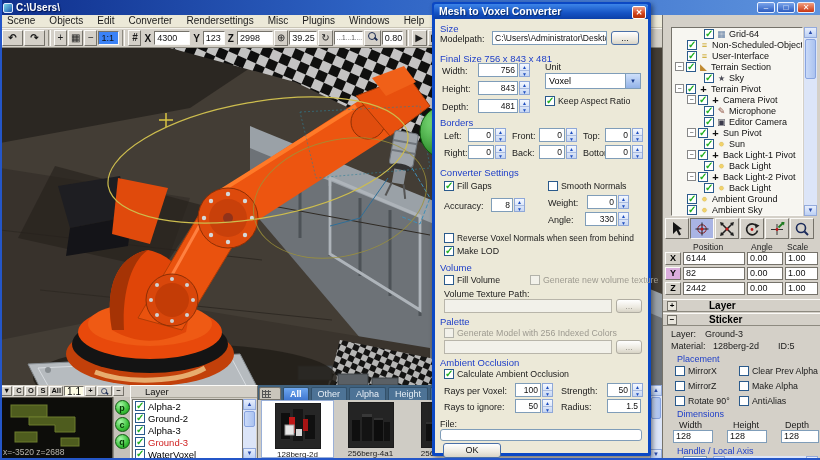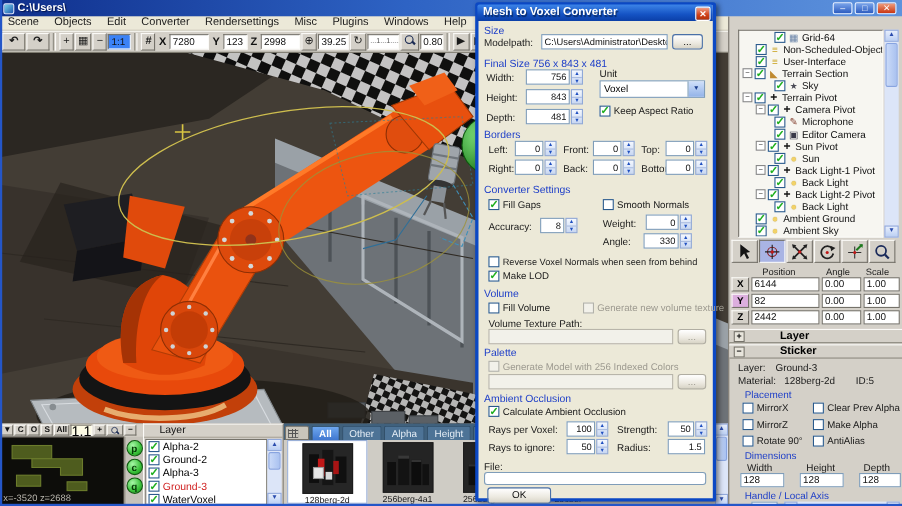--- a/index.html
+++ b/index.html
@@ -20,21 +20,21 @@
   .cf{height:14px;background:#fff;border:1px solid;border-color:#75726a #fbfaf7 #fbfaf7 #75726a;font-size:9px;line-height:12px;padding:0 2px;color:#111;white-space:nowrap;overflow:hidden}
   .tlabel{font-size:10px;font-weight:bold;padding:0 2px;color:#111}
   .mag{position:relative;width:11px;height:11px;display:inline-block}
   .mag::before{content:"";position:absolute;left:1px;top:1px;width:6px;height:6px;border:1.5px solid #1c2c54;border-radius:50%}
   .mag::after{content:"";position:absolute;left:7px;top:7px;width:4px;height:1.6px;background:#1c2c54;transform:rotate(45deg)}
   
   #viewport{left:0;top:48px;width:662px;height:337px;background:#3c3831}
   
   #mm-toolbar{left:0;top:385px;width:130px;height:12px;background:#d4d0c8;display:flex;gap:1px;padding:1px 0 0 1px}
   .mmb{height:10px;min-width:11px;background:#d4d0c8;border:1px solid;border-color:#fbfaf7 #75726a #75726a #fbfaf7;font-size:7.5px;line-height:8px;text-align:center;font-weight:bold;color:#111;padding:0 1px}
-  .mmf{height:10px;width:20px;background:#fdfbe4;border:1px solid;border-color:#75726a #fbfaf7 #fbfaf7 #75726a;font-size:13px;line-height:9px;text-align:center}
+  .mmf{height:10px;width:20px;background:#fdfbe4;border:1px solid;border-color:#75726a #fbfaf7 #fbfaf7 #75726a;font-size:10px;line-height:9px;text-align:center}
   #minimap{left:0;top:397px;width:113px;height:63px;background:#0c0c0a;border:1px solid #5a564e}
   #mm-status{left:3px;top:447px;font-size:8.5px;color:#b9b6ae;z-index:5}
   #sidestrip{left:113px;top:397px;width:17px;height:63px;background:#c6c2ba;border-left:1px solid #8d8a80;display:flex;flex-direction:column;align-items:center;gap:2px;padding-top:3px}
   .gbtn{width:15px;height:15px;border-radius:50%;background:radial-gradient(circle at 35% 30%,#a8f8a8,#38c038 60%,#1d8a1d);border:1px solid #0e5a0e;color:#053a05;font-size:9px;font-weight:bold;text-align:center;line-height:14px}
   #layerpanel{left:130px;top:385px;width:128px;height:75px;background:#d4d0c8;border:1px solid;border-color:#fbfaf7 #75726a #75726a #fbfaf7}
   #layerpanel .hdr{height:12px;font-size:9.5px;padding-left:14px;line-height:12px;color:#111;border-bottom:1px solid #a8a498}
   #layerlist{position:absolute;left:1px;top:13px;width:111px;height:60px;background:#fff;border:1px solid #75726a;overflow:hidden}
   .lrow{height:12px;display:flex;align-items:center;gap:3px;padding-left:2px;font-size:9.5px}
   .lrow .lab{line-height:11px}
   .red{color:#d02020}
@@ -145,21 +145,21 @@
     <span class="tbtn" style="width:21px;font-weight:bold">↶</span>
     <span class="tbtn" style="width:21px;font-weight:bold">↷</span>
     <span class="tsep"></span>
     <span class="tbtn">+</span>
     <span class="tbtn">▦</span>
     <span class="tbtn">−</span>
     <span class="cf" style="width:21px;background:#3b82f6">1:1</span>
     <span class="tsep"></span>
     <span class="tbtn" style="font-weight:bold">#</span>
     <span class="tlabel">X</span>
-    <span class="cf" style="width:36px">7280</span>
+    <span class="cf" style="width:36px">4300</span>
     <span class="tlabel">Y</span>
     <span class="cf" style="width:22px">123</span>
     <span class="tlabel">Z</span>
     <span class="cf" style="width:36px">2998</span>
     <span class="tbtn">⊕</span>
     <span class="cf" style="width:28px">39.25</span>
     <span class="tbtn">↻</span>
     <span class="cf" style="width:29px;font-size:6.5px;color:#555;letter-spacing:0">...1...1....2</span>
     <span class="tbtn"><span class="mag"></span></span>
     <span class="cf" style="width:21px">0.80</span>

